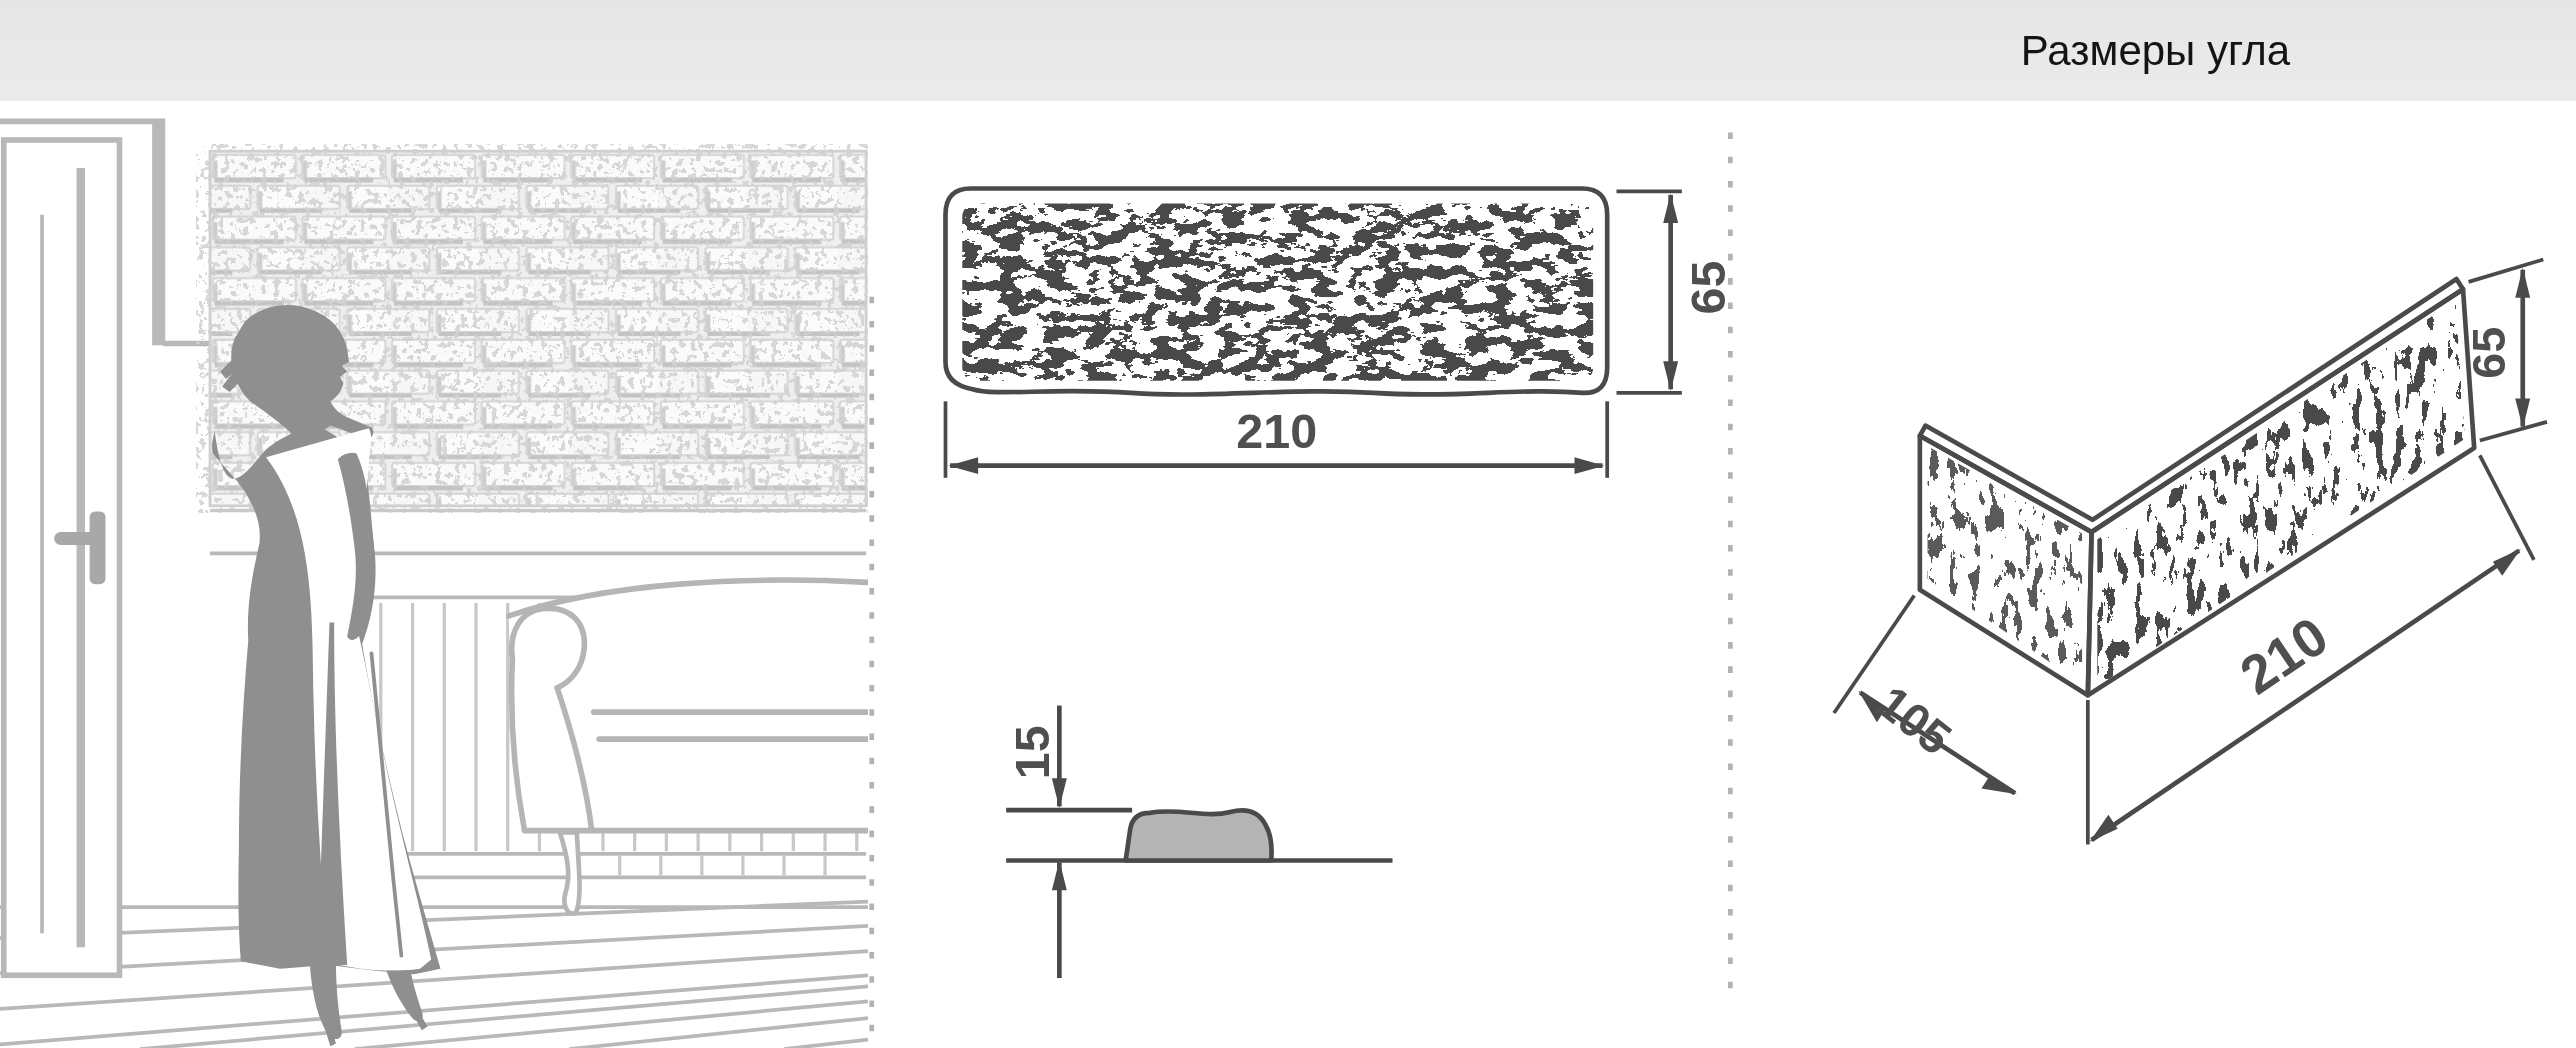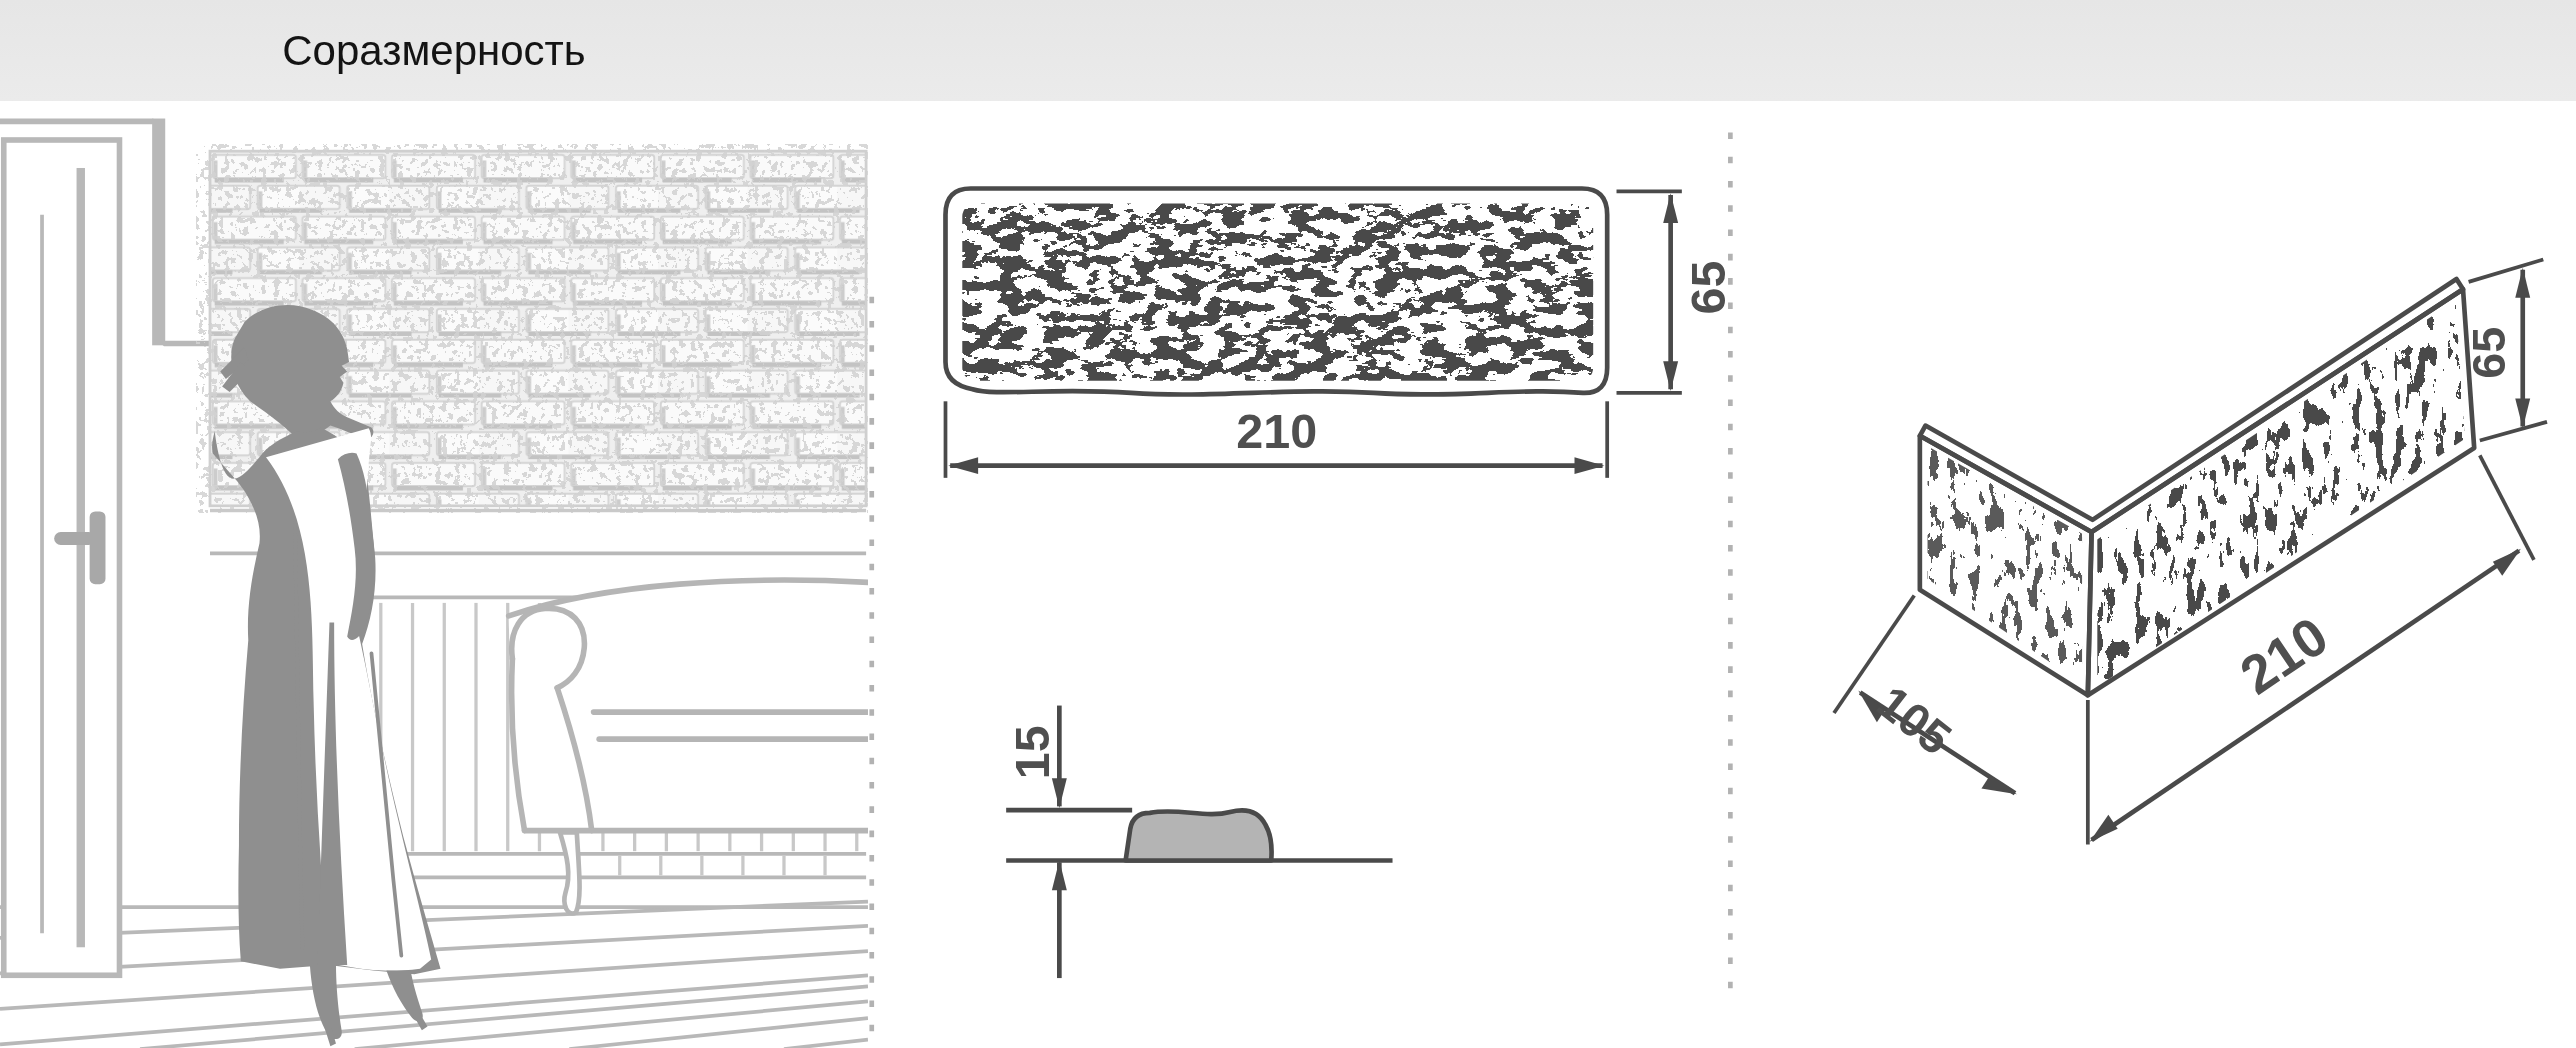--- a/index.html
+++ b/index.html
@@ -34,21 +34,21 @@
   .silh{fill:#8f8f8f;stroke:none;}
   .fold{stroke:#8f8f8f;stroke-width:4;fill:none;stroke-linecap:round;}
   .divider{stroke:#b2b2b2;stroke-width:5;stroke-dasharray:7 19;fill:none;}
 </style>
 </head>
 <body>
 
 <div id="stage">
 
   <div id="header">
-    <div id="title-1" class="panel-title">Соразмерность</div>
+    <div id="title-3" class="panel-title">Размеры угла</div>
   </div>
 
   <svg id="scene-svg" class="panel" viewBox="0 0 930 1124">
     <defs>
       <pattern id="bricks" x="225" y="162" width="96" height="66" patternUnits="userSpaceOnUse">
         <rect width="96" height="66" fill="#efefef"></rect>
         <rect x="3" y="4" width="89" height="25" rx="3" fill="#fafafa" stroke="#d4d4d4" stroke-width="2"></rect>
         <path d="M5,31 h74" stroke="#c3c3c3" stroke-width="5"></path>
         <path d="M6,10 v18" stroke="#cccccc" stroke-width="4"></path>
         <rect x="-46" y="37" width="89" height="25" rx="3" fill="#f7f7f7" stroke="#d4d4d4" stroke-width="2"></rect>

